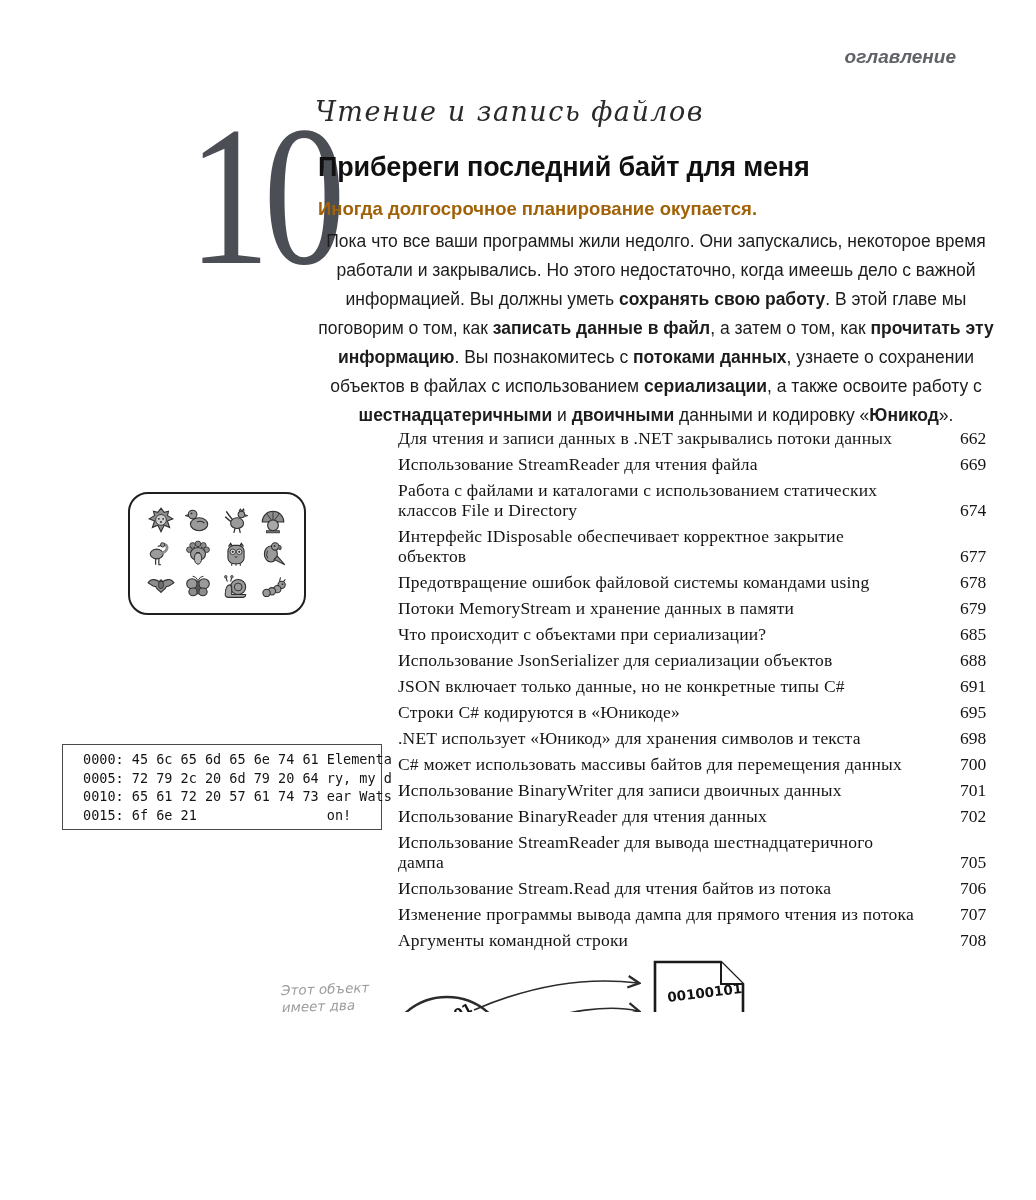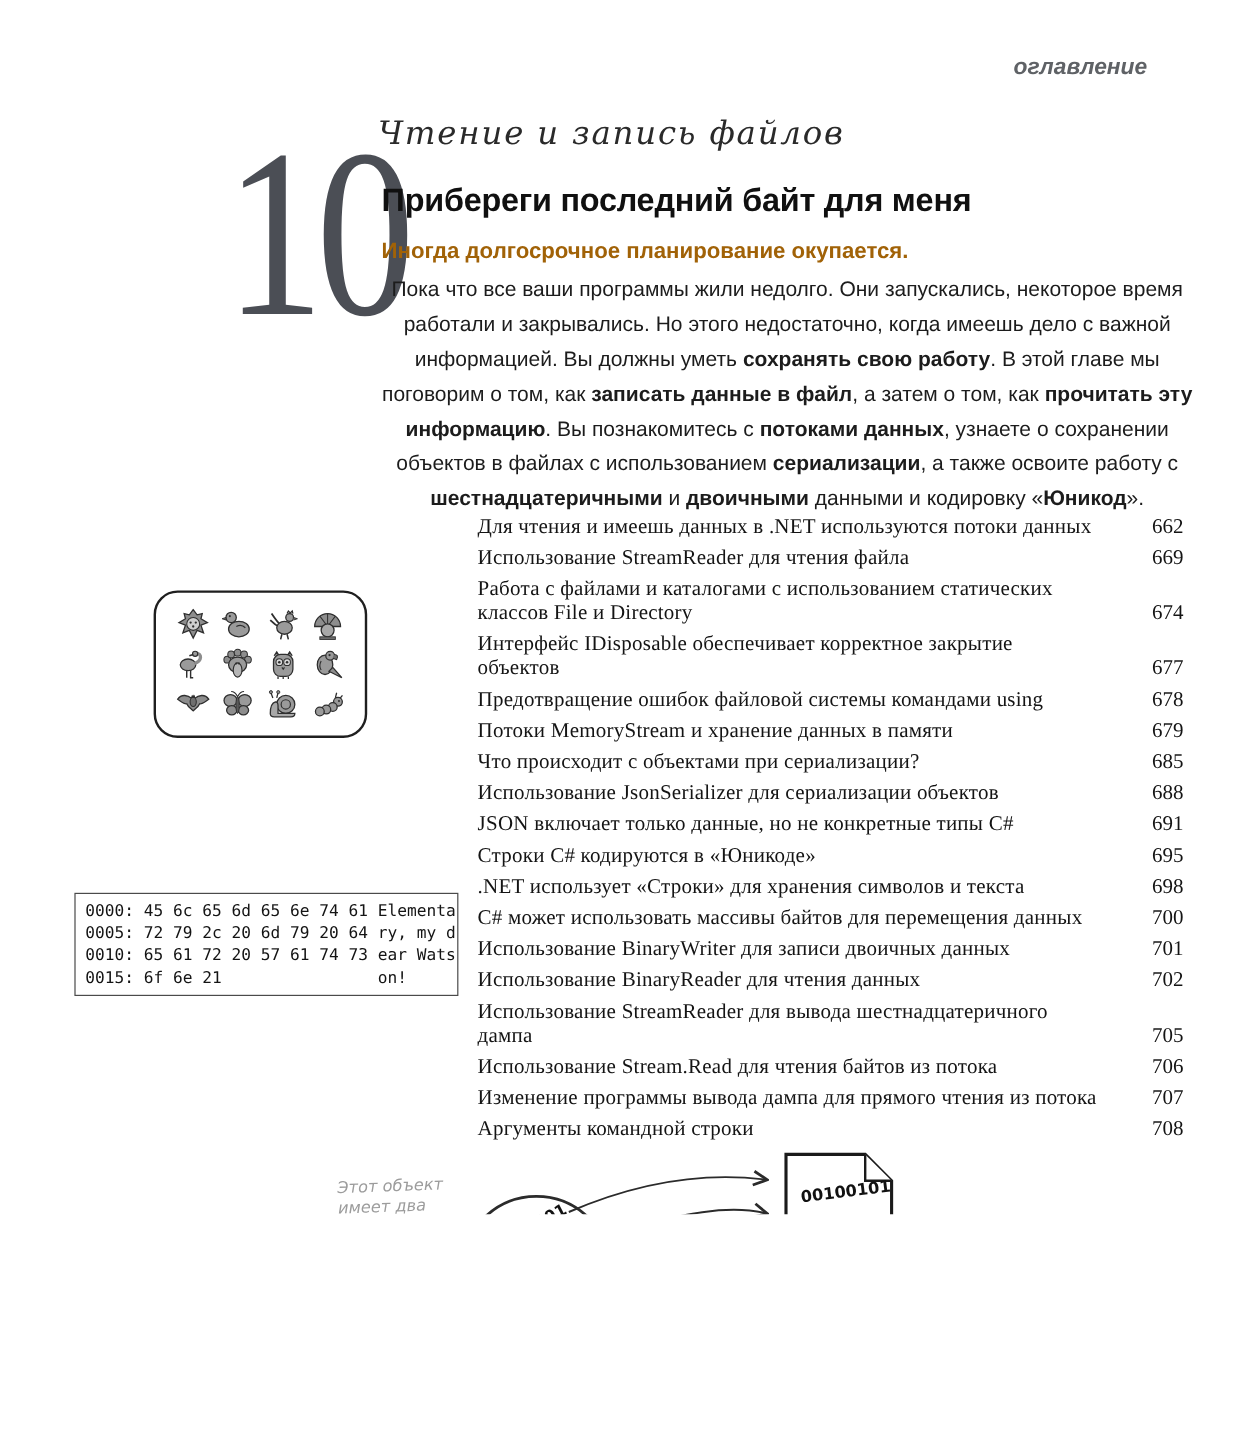--- a/index.html
+++ b/index.html
@@ -48,21 +48,21 @@
   .animals-box{
     position:absolute;left:128px;top:492px;width:178px;height:123px;
     border:2px solid #1f1f1f;border-radius:20px;box-sizing:border-box;
     display:grid;grid-template-columns:repeat(4,1fr);align-items:center;justify-items:center;
     padding:10px 12px;
   }
   .animal{width:28px;height:28px;}
   
   .hexdump{
     position:absolute;left:62px;top:744px;width:320px;box-sizing:border-box;
-    border:1.5px solid #4a4a4a;background:#fff;padding:5px 8px;margin:0;
+    border:1.5px solid #4a4a4a;background:#fff;padding:5px 20px;margin:0;
     font-family:"DejaVu Sans Mono",monospace;font-size:13.5px;line-height:18.5px;color:#141414;
     white-space:pre;
   }
   
   .illustration{position:absolute;left:270px;top:952px;width:560px;height:210px;}
   .annotation{
     position:absolute;left:12px;top:28px;width:130px;
     font-family:"DejaVu Sans",sans-serif;font-style:italic;font-size:13.5px;line-height:16.5px;
     color:#9c9c9c;white-space:pre-line;transform:rotate(-2deg);
   }
@@ -79,21 +79,21 @@
   <div class="running-title">оглавление</div>
 
   <div class="chapter-number">10</div>
   <div class="script-title">Чтение и запись файлов</div>
   <div class="chapter-title">Прибереги последний байт для меня</div>
   <div class="chapter-lead">Иногда долгосрочное планирование окупается.</div>
   <div class="chapter-intro"><span>Пока что все ваши программы жили недолго. Они запускались, некоторое время работали и закрывались. Но этого недостаточно, когда имеешь дело с важной информацией. Вы должны уметь </span><b>сохранять свою работу</b><span>. В этой главе мы поговорим о том, как </span><b>записать данные в файл</b><span>, а затем о том, как </span><b>прочитать эту информацию</b><span>. Вы познакомитесь с </span><b>потоками данных</b><span>, узнаете о сохранении объектов в файлах с использованием </span><b>сериализации</b><span>, а также освоите работу с </span><b>шестнадцатеричными</b><span> и </span><b>двоичными</b><span> данными и кодировку «</span><b>Юникод</b><span>».</span></div>
 
   <div class="toc">
       <div class="toc-row">
-        <span class="toc-title">Для чтения и имеешь данных в .NET используются потоки данных</span>
+        <span class="toc-title">Для чтения и записи данных в .NET закрывались потоки данных</span>
         <span class="toc-page">662</span>
       </div>
       <div class="toc-row">
         <span class="toc-title">Использование StreamReader для чтения файла</span>
         <span class="toc-page">669</span>
       </div>
       <div class="toc-row">
         <span class="toc-title">Работа с файлами и каталогами с использованием статических
 классов File и Directory</span>
         <span class="toc-page">674</span>
@@ -121,21 +121,21 @@
       </div>
       <div class="toc-row">
         <span class="toc-title">JSON включает только данные, но не конкретные типы C#</span>
         <span class="toc-page">691</span>
       </div>
       <div class="toc-row">
         <span class="toc-title">Строки C# кодируются в «Юникоде»</span>
         <span class="toc-page">695</span>
       </div>
       <div class="toc-row">
-        <span class="toc-title">.NET использует «Строки» для хранения символов и текста</span>
+        <span class="toc-title">.NET использует «Юникод» для хранения символов и текста</span>
         <span class="toc-page">698</span>
       </div>
       <div class="toc-row">
         <span class="toc-title">C# может использовать массивы байтов для перемещения данных</span>
         <span class="toc-page">700</span>
       </div>
       <div class="toc-row">
         <span class="toc-title">Использование BinaryWriter для записи двоичных данных</span>
         <span class="toc-page">701</span>
       </div>

